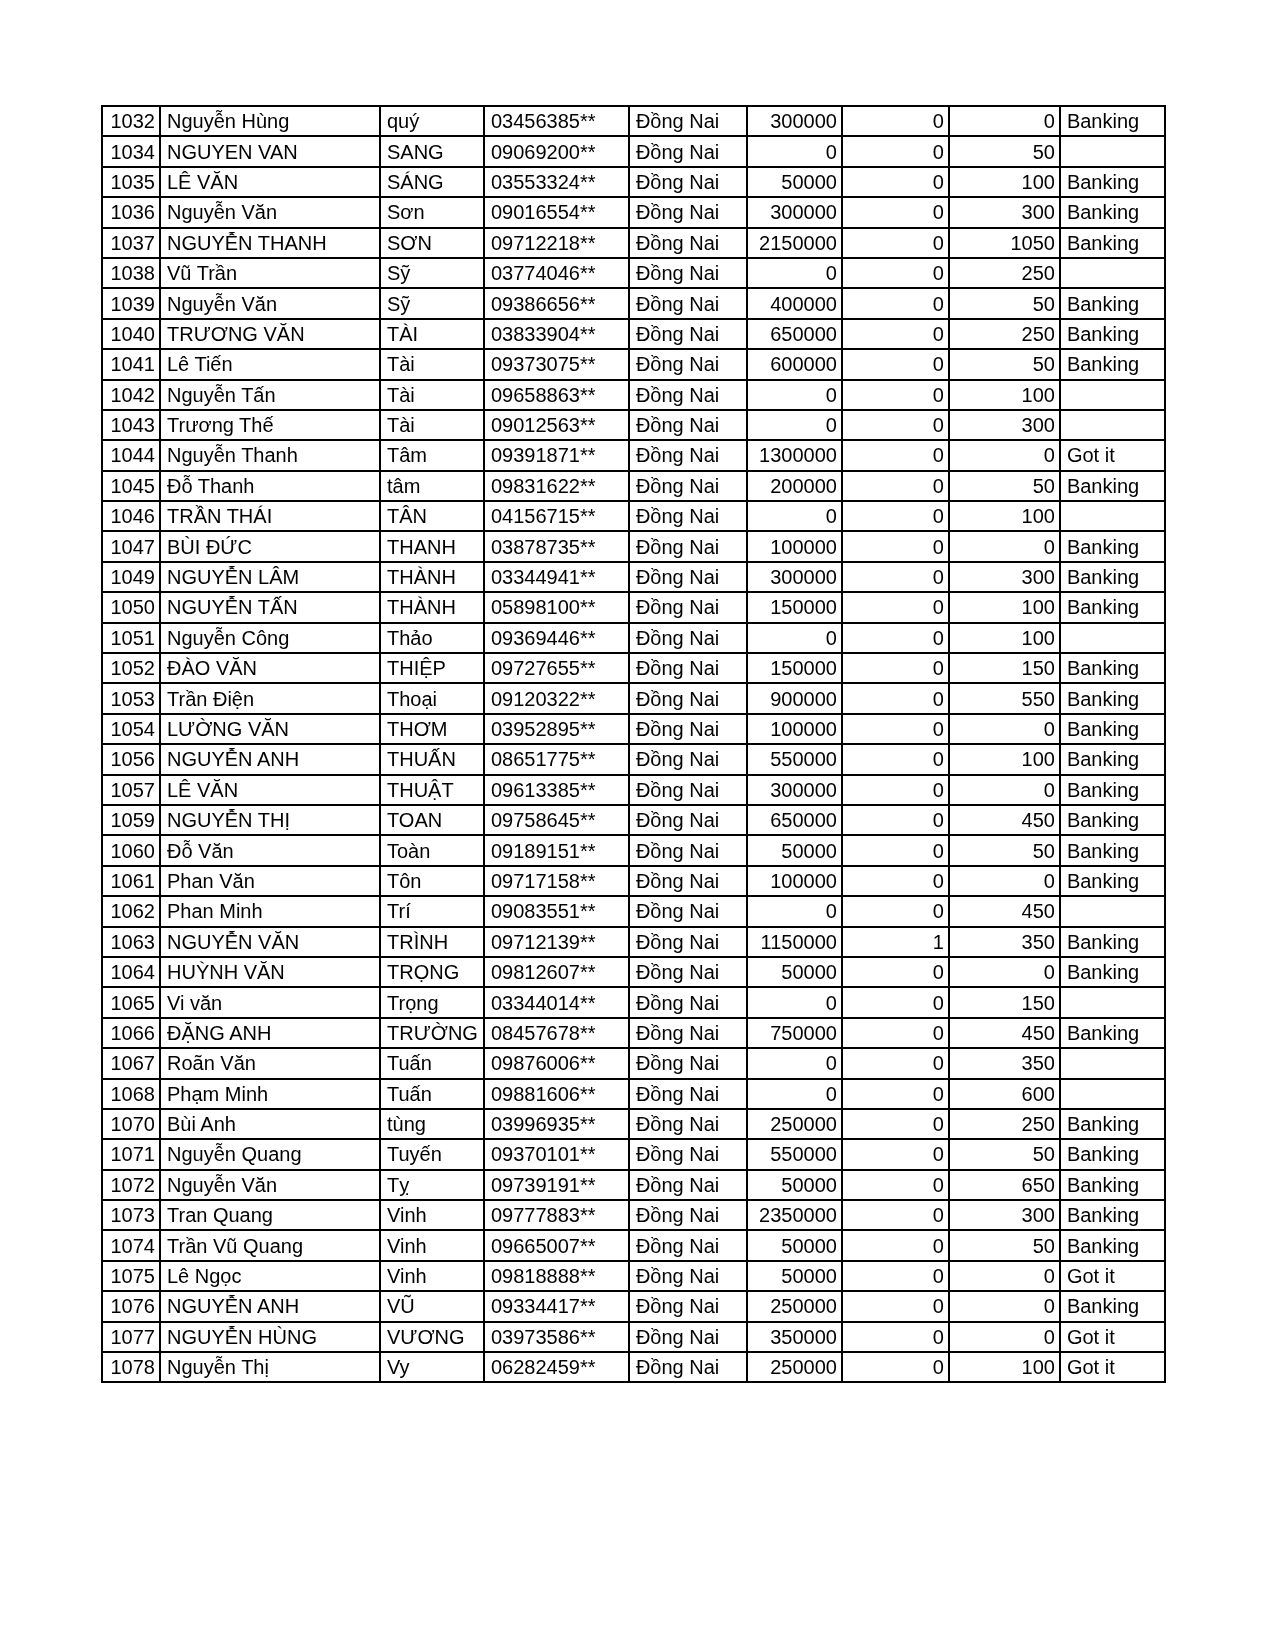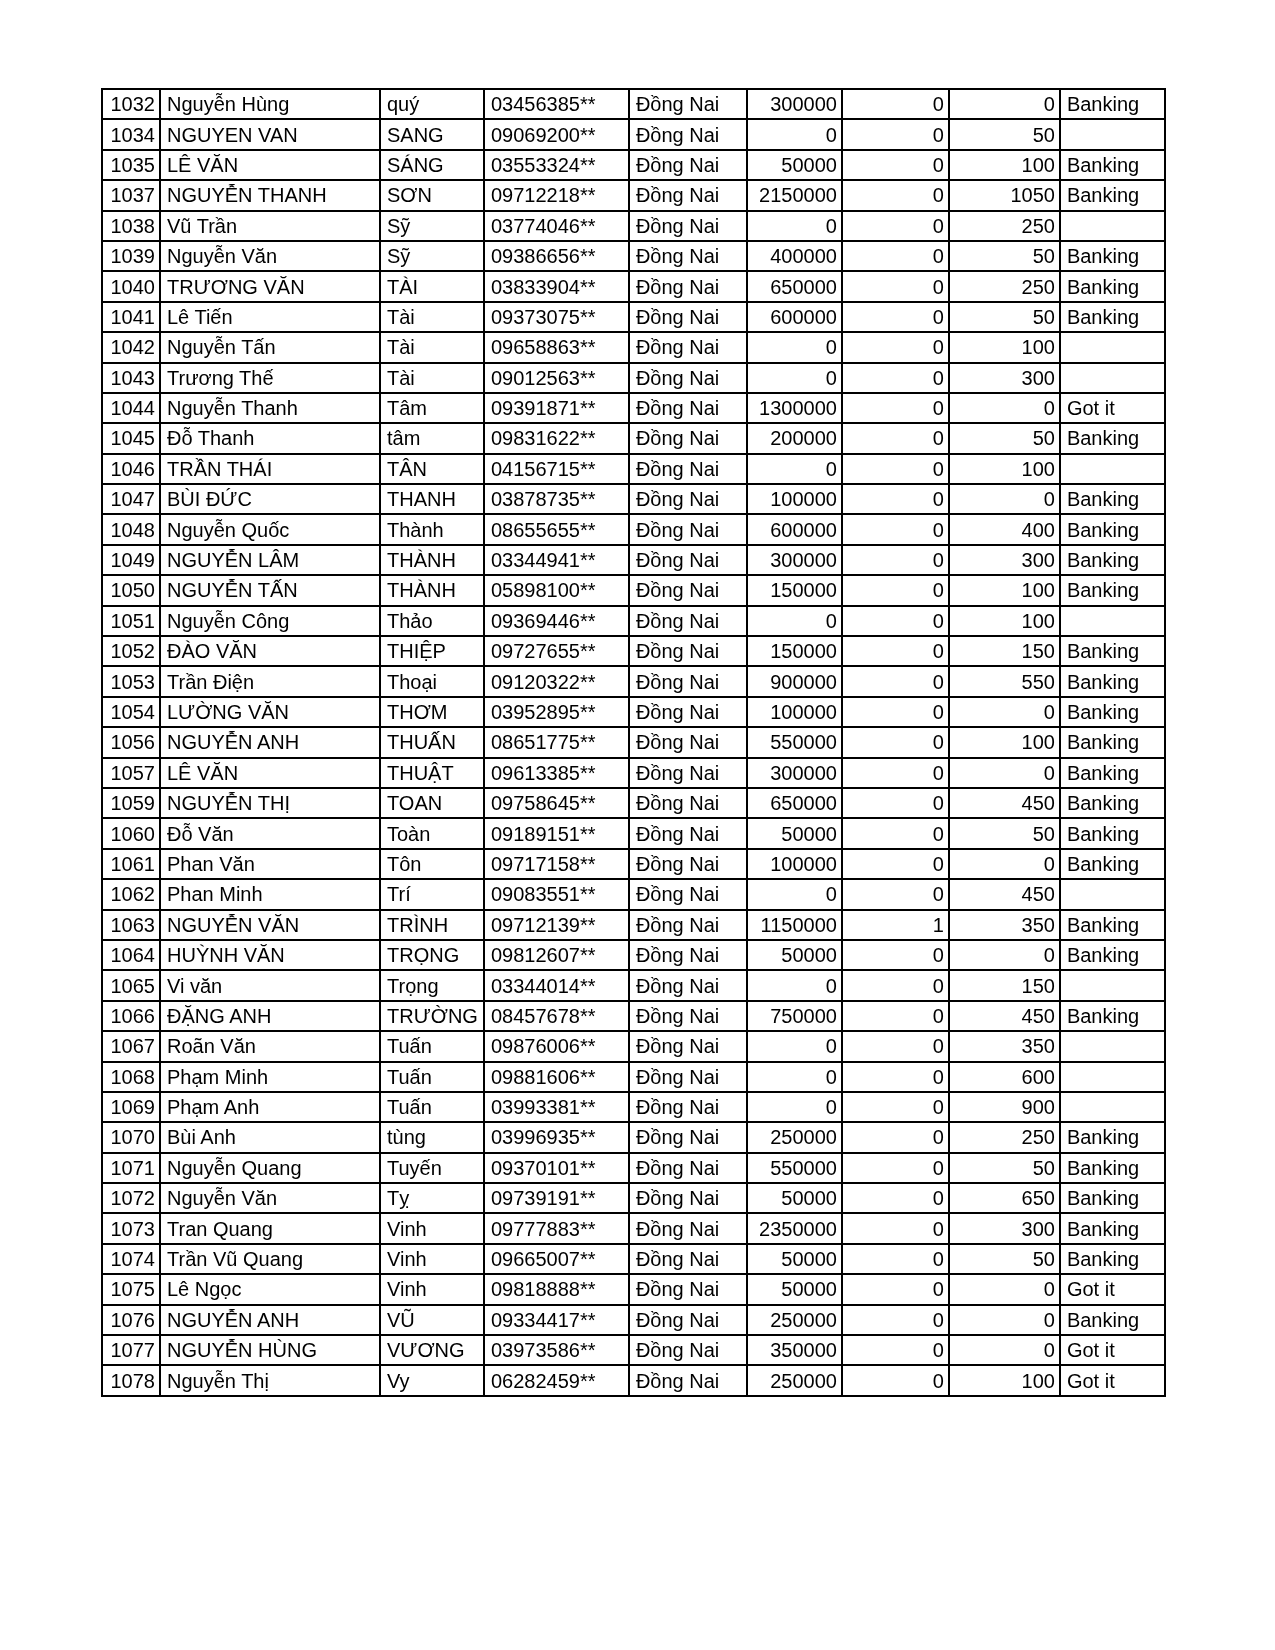--- a/index.html
+++ b/index.html
@@ -11,21 +11,21 @@
     position: relative;
     width: 1275px;
     height: 1650px;
     background: #ffffff;
     overflow: hidden;
     font-family: "Liberation Sans", "DejaVu Sans", sans-serif;
   }
   table.data-table {
     position: absolute;
     left: 101px;
-    top: 88px;
+    top: 105px;
     border-collapse: collapse;
     table-layout: fixed;
   }
   table.data-table td {
     border: 2px solid #000000;
     height: 28.4px;
     padding: 0 5px;
     font-size: 20px;
     line-height: 1;
     color: #000000;
@@ -94,20 +94,31 @@
           <td>LÊ VĂN</td>
           <td>SÁNG</td>
           <td>03553324**</td>
           <td>Đồng Nai</td>
           <td>50000</td>
           <td>0</td>
           <td>100</td>
           <td>Banking</td>
         </tr>
         <tr>
+          <td>1036</td>
+          <td>Nguyễn Văn</td>
+          <td>Sơn</td>
+          <td>09016554**</td>
+          <td>Đồng Nai</td>
+          <td>300000</td>
+          <td>0</td>
+          <td>300</td>
+          <td>Banking</td>
+        </tr>
+        <tr>
           <td>1037</td>
           <td>NGUYỄN THANH</td>
           <td>SƠN</td>
           <td>09712218**</td>
           <td>Đồng Nai</td>
           <td>2150000</td>
           <td>0</td>
           <td>1050</td>
           <td>Banking</td>
         </tr>
@@ -215,31 +226,20 @@
           <td>BÙI ĐỨC</td>
           <td>THANH</td>
           <td>03878735**</td>
           <td>Đồng Nai</td>
           <td>100000</td>
           <td>0</td>
           <td>0</td>
           <td>Banking</td>
         </tr>
         <tr>
-          <td>1048</td>
-          <td>Nguyễn Quốc</td>
-          <td>Thành</td>
-          <td>08655655**</td>
-          <td>Đồng Nai</td>
-          <td>600000</td>
-          <td>0</td>
-          <td>400</td>
-          <td>Banking</td>
-        </tr>
-        <tr>
           <td>1049</td>
           <td>NGUYỄN LÂM</td>
           <td>THÀNH</td>
           <td>03344941**</td>
           <td>Đồng Nai</td>
           <td>300000</td>
           <td>0</td>
           <td>300</td>
           <td>Banking</td>
         </tr>
@@ -421,31 +421,20 @@
         </tr>
         <tr>
           <td>1068</td>
           <td>Phạm Minh</td>
           <td>Tuấn</td>
           <td>09881606**</td>
           <td>Đồng Nai</td>
           <td>0</td>
           <td>0</td>
           <td>600</td>
-          <td></td>
-        </tr>
-        <tr>
-          <td>1069</td>
-          <td>Phạm Anh</td>
-          <td>Tuấn</td>
-          <td>03993381**</td>
-          <td>Đồng Nai</td>
-          <td>0</td>
-          <td>0</td>
-          <td>900</td>
           <td></td>
         </tr>
         <tr>
           <td>1070</td>
           <td>Bùi Anh</td>
           <td>tùng</td>
           <td>03996935**</td>
           <td>Đồng Nai</td>
           <td>250000</td>
           <td>0</td>

